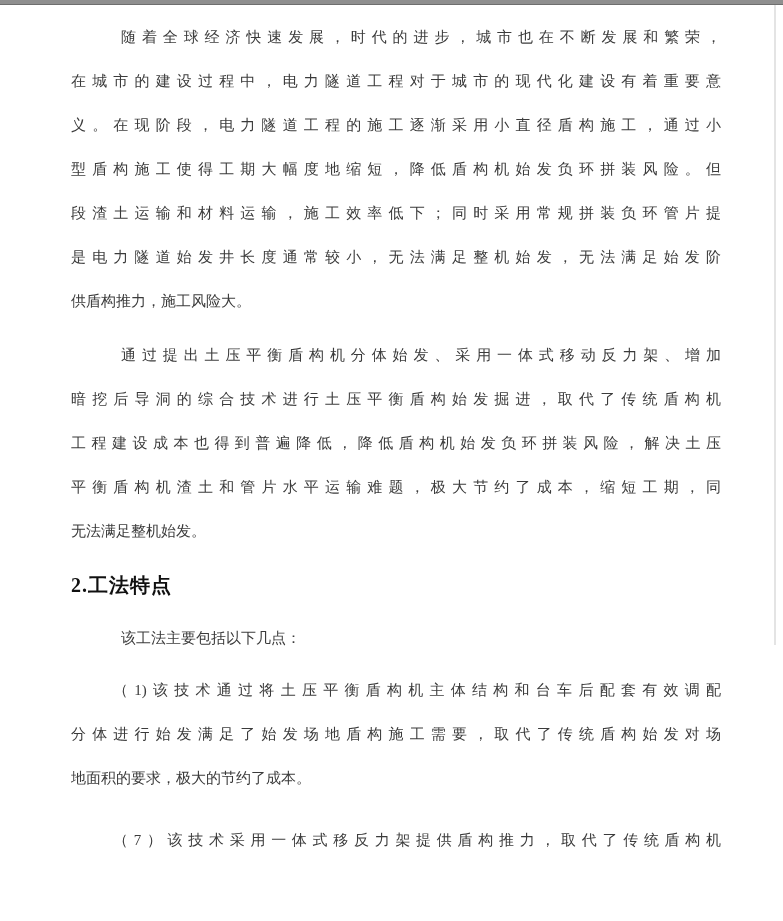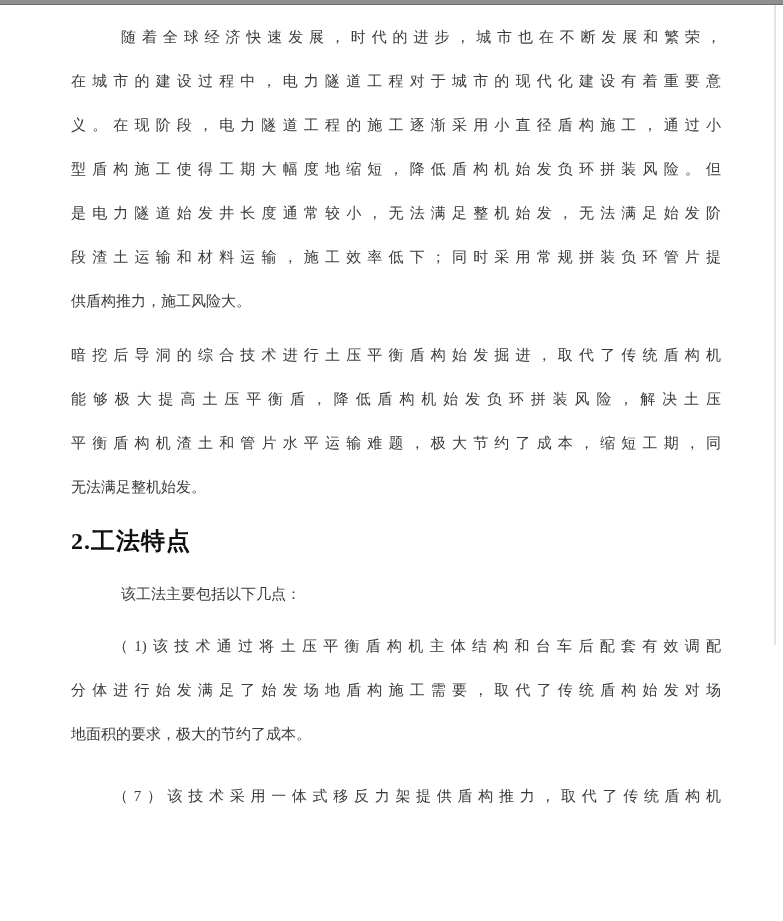--- a/index.html
+++ b/index.html
@@ -48,21 +48,21 @@
     overflow: hidden;
   }
   .line.lastline {
     text-align-last: left;
   }
   .line.firstline { padding-left: 50px; }
   .line.firstline.paren { padding-left: 42px; }
   .heading {
     margin: 0;
     margin-left: 8px;
-    font-size: 24px;
+    font-size: 20px;
     line-height: 34px;
     font-weight: bold;
     color: var(--heading, #101010);
     font-family: "Liberation Serif", "DejaVu Serif", serif;
     letter-spacing: 1px;
   }
   
   .b0 { margin-top: 10px; }
   .b1 { margin-top: 10px; }
   .b2 { margin-top: 15px; }
@@ -74,27 +74,28 @@
 <body style="background: rgb(255, 255, 255);">
 
 <div class="top-edge"></div>
 <div class="right-edge"></div>
 <main class="page" id="doc-page">
     <section class="para b0">
       <div class="line firstline">随着全球经济快速发展，时代的进步，城市也在不断发展和繁荣，</div>
       <div class="line">在城市的建设过程中，电力隧道工程对于城市的现代化建设有着重要意</div>
       <div class="line">义。在现阶段，电力隧道工程的施工逐渐采用小直径盾构施工，通过小</div>
       <div class="line">型盾构施工使得工期大幅度地缩短，降低盾构机始发负环拼装风险。但</div>
+      <div class="line">段渣土运输和材料运输，施工效率低下；同时采用常规拼装负环管片提</div>
       <div class="line">是电力隧道始发井长度通常较小，无法满足整机始发，无法满足始发阶</div>
-      <div class="line">段渣土运输和材料运输，施工效率低下；同时采用常规拼装负环管片提</div>
       <div class="line lastline">供盾构推力，施工风险大。</div>
     </section>
     <section class="para b1">
+      <div class="line firstline">通过提出土压平衡盾构机分体始发、采用一体式移动反力架、增加</div>
       <div class="line">暗挖后导洞的综合技术进行土压平衡盾构始发掘进，取代了传统盾构机</div>
-      <div class="line">能够极大提高土压平衡盾，降低盾构机始发负环拼装风险，解决土压</div>
+      <div class="line">工程建设成本也得到普遍降低，降低盾构机始发负环拼装风险，解决土压</div>
       <div class="line">平衡盾构机渣土和管片水平运输难题，极大节约了成本，缩短工期，同</div>
       <div class="line lastline">无法满足整机始发。</div>
     </section>
     <h2 class="heading b2">2.工法特点</h2>
     <section class="para b3">
       <div class="line firstline lastline">该工法主要包括以下几点：</div>
     </section>
     <section class="para b4">
       <div class="line firstline paren">（1)该技术通过将土压平衡盾构机主体结构和台车后配套有效调配</div>
       <div class="line">分体进行始发满足了始发场地盾构施工需要，取代了传统盾构始发对场</div>

